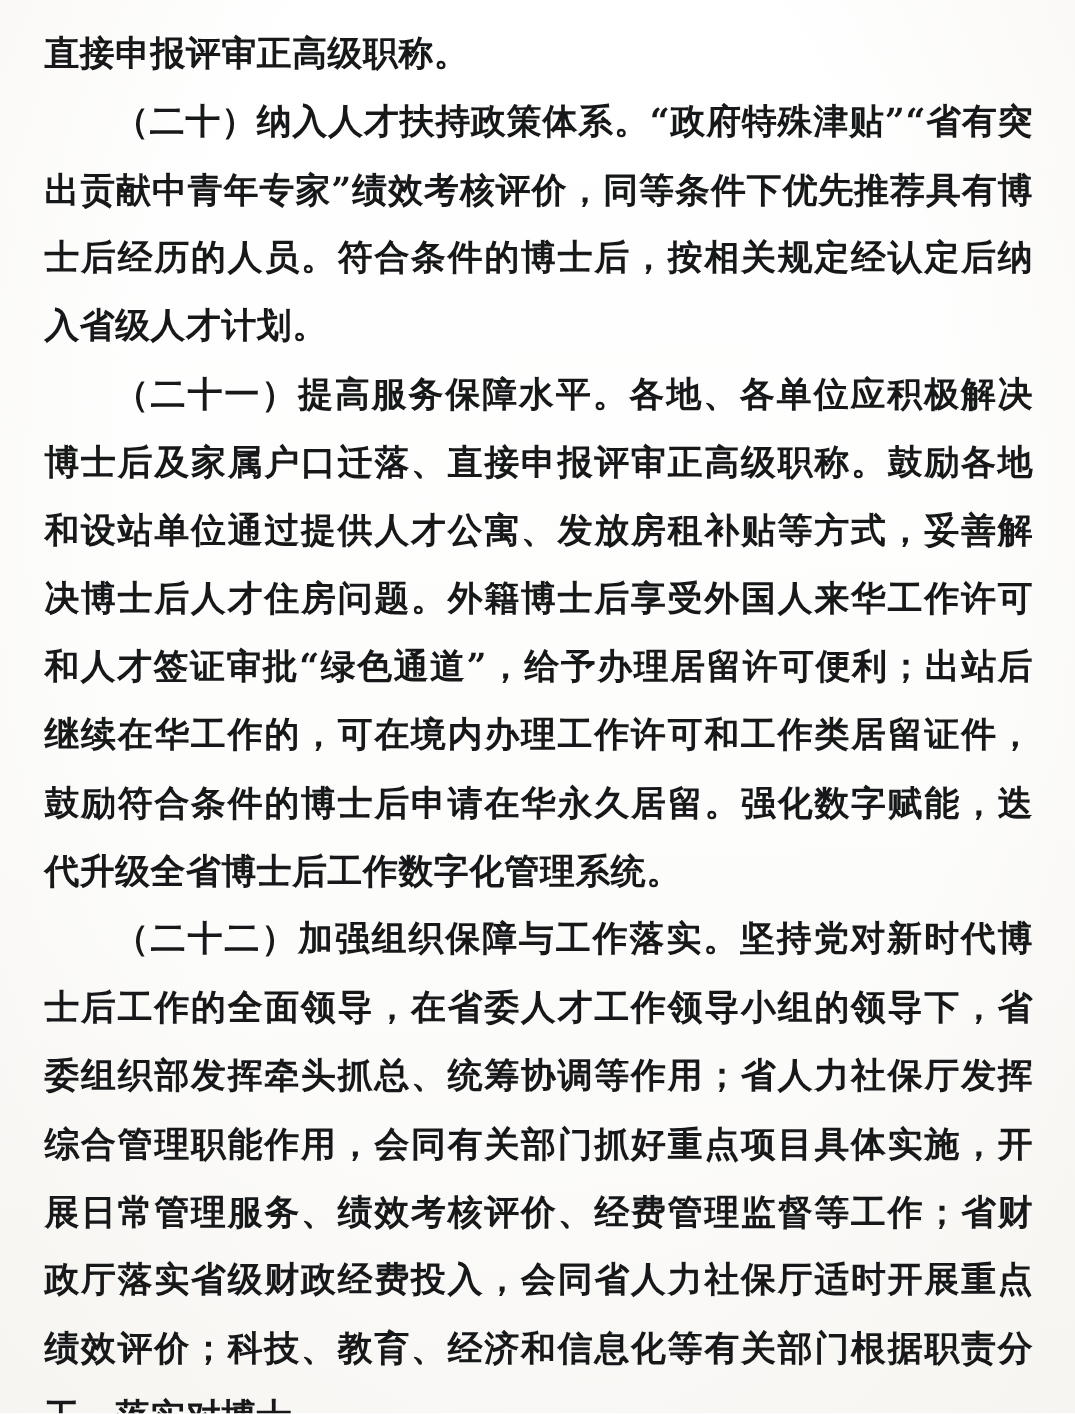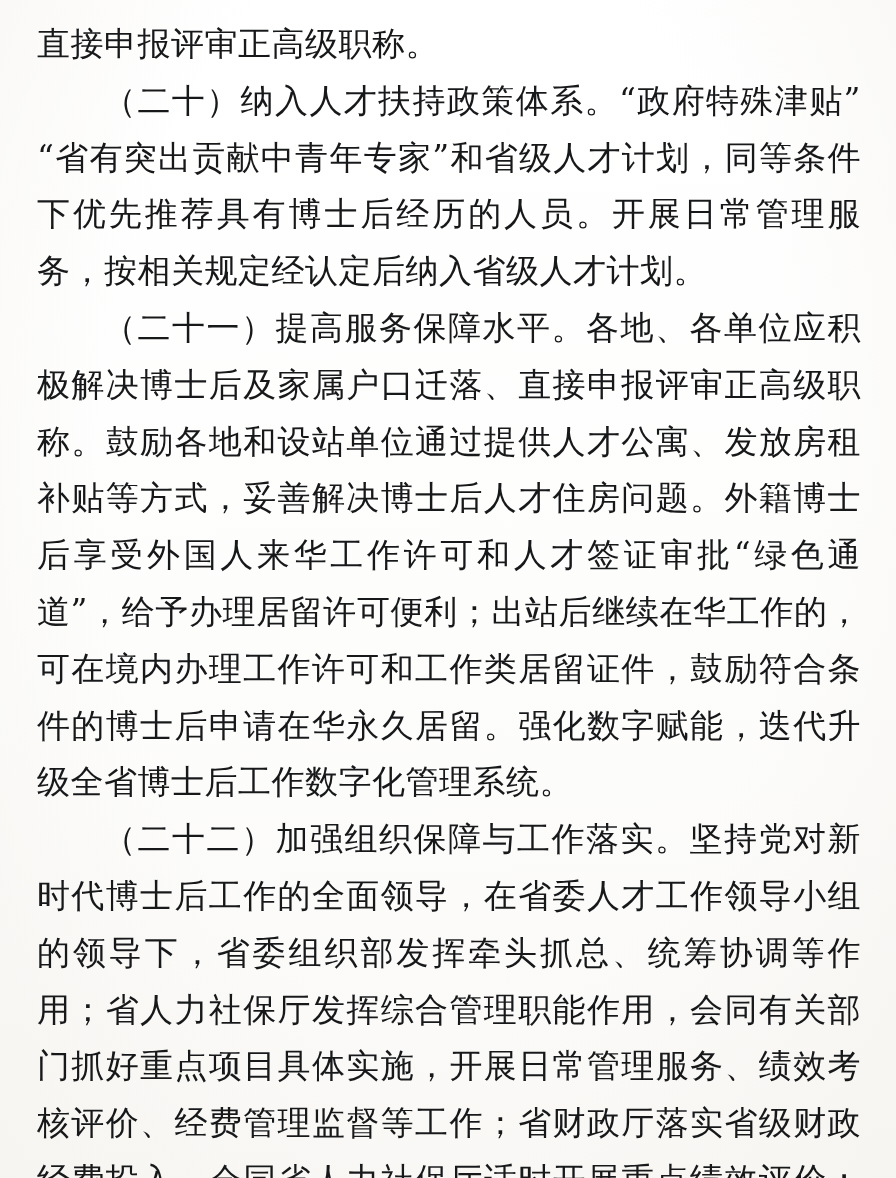--- a/index.html
+++ b/index.html
@@ -36,26 +36,26 @@
     z-index: 1;
     padding: 0;
     margin: 0;
   }
 
   .para {
     margin: 0;
     padding: 0;
     color: #17181a;
     font-family: "DejaVu Serif", "Liberation Serif", serif;
-    font-size: 33px;
+    font-size: 29px;
     line-height: 56.8px;
     letter-spacing: 0.5px;
     text-align: justify;
     text-justify: inter-character;
-    font-weight: 400;
+    font-weight: 700;
     -webkit-font-smoothing: antialiased;
   }
 
   
   .para.cont {
     text-indent: 0;
   }
 
   
   .para.indent {
@@ -79,21 +79,21 @@
 <body>
 
 <div class="page">
 
   <div class="text-block">
 
     <div class="text-body">
 
       <p class="para cont">直接申报评审正高级职称。</p>
 
-      <p class="para indent">（二十）纳入人才扶持政策体系。“政府特殊津贴”“省有突出贡献中青年专家”和省级人才计划，同等条件下优先推荐具有博士后经历的人员。开展日常管理服务，按相关规定经认定后纳入省级人才计划。</p>
+      <p class="para indent">（二十）纳入人才扶持政策体系。“政府特殊津贴”“省有突出贡献中青年专家”绩效考核评价，同等条件下优先推荐具有博士后经历的人员。符合条件的博士后，按相关规定经认定后纳入省级人才计划。</p>
 
       <p class="para indent">（二十一）提高服务保障水平。各地、各单位应积极解决博士后及家属户口迁落、直接申报评审正高级职称。鼓励各地和设站单位通过提供人才公寓、发放房租补贴等方式，妥善解决博士后人才住房问题。外籍博士后享受外国人来华工作许可和人才签证审批“绿色通道”，给予办理居留许可便利；出站后继续在华工作的，可在境内办理工作许可和工作类居留证件，鼓励符合条件的博士后申请在华永久居留。强化数字赋能，迭代升级全省博士后工作数字化管理系统。</p>
 
       <p class="para indent">（二十二）加强组织保障与工作落实。坚持党对新时代博士后工作的全面领导，在省委人才工作领导小组的领导下，省委组织部发挥牵头抓总、统筹协调等作用；省人力社保厅发挥综合管理职能作用，会同有关部门抓好重点项目具体实施，开展日常管理服务、绩效考核评价、经费管理监督等工作；省财政厅落实省级财政经费投入，会同省人力社保厅适时开展重点绩效评价；科技、教育、经济和信息化等有关部门根据职责分工，落实对博士</p>
 
     </div>
   </div>
 
 </div>
 

